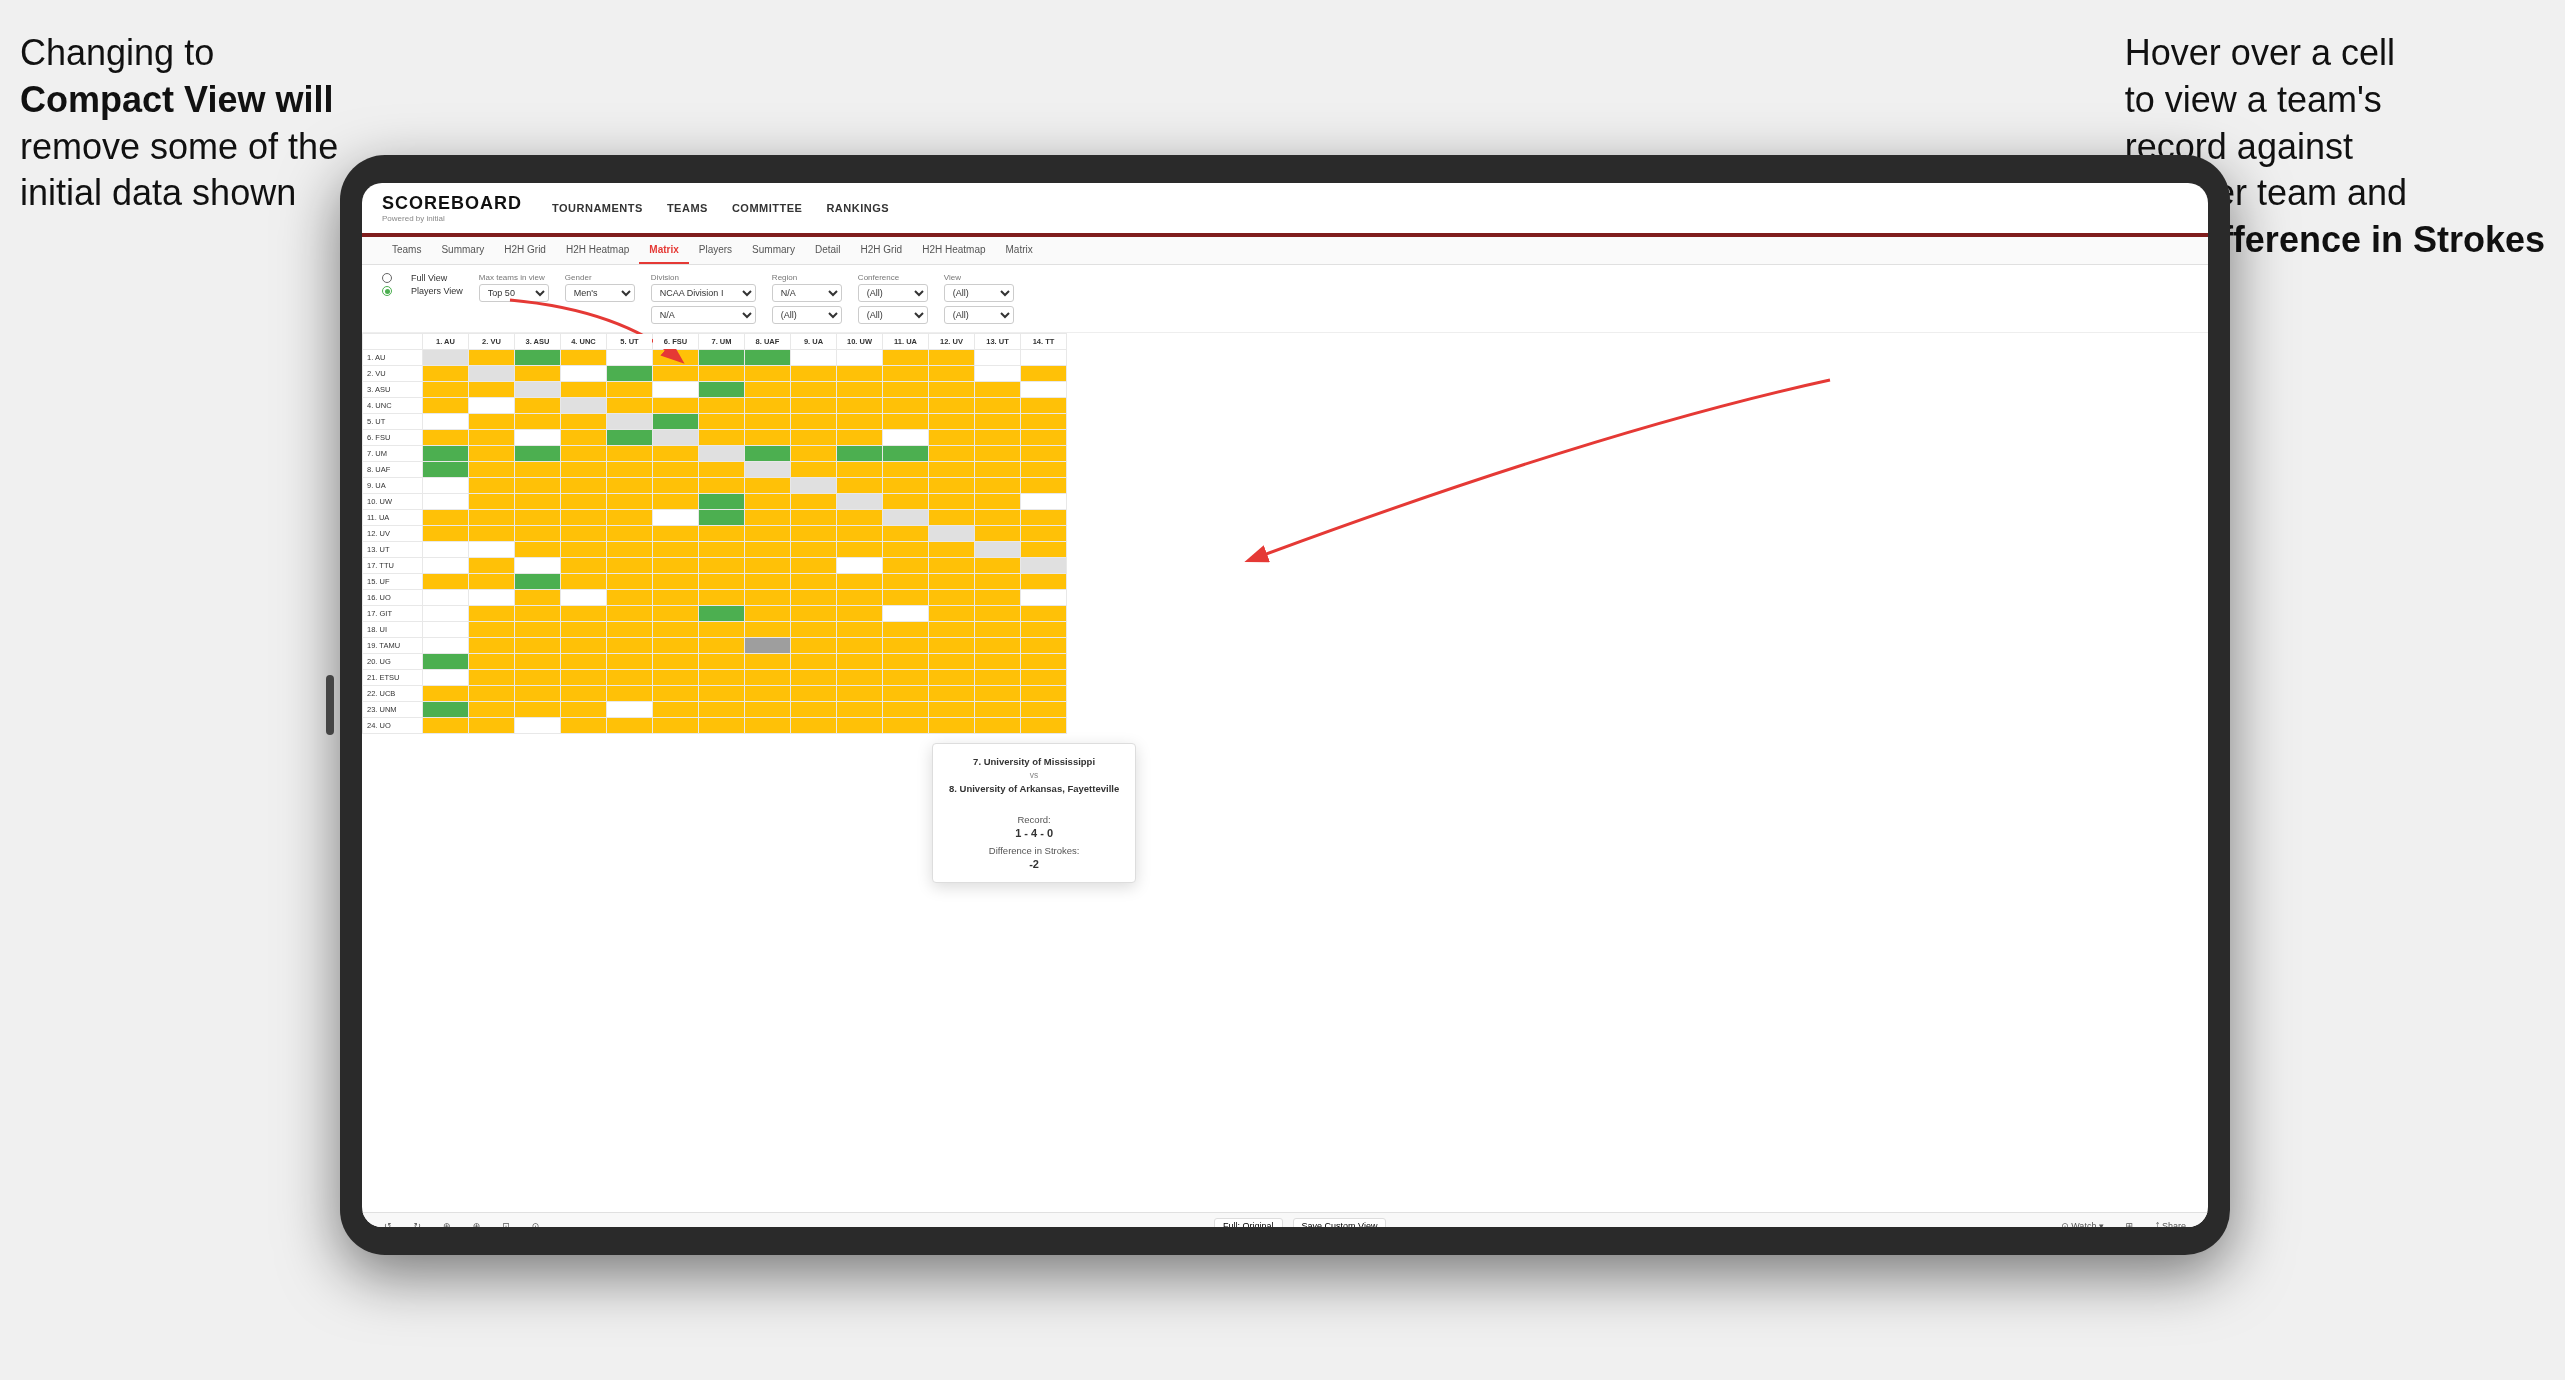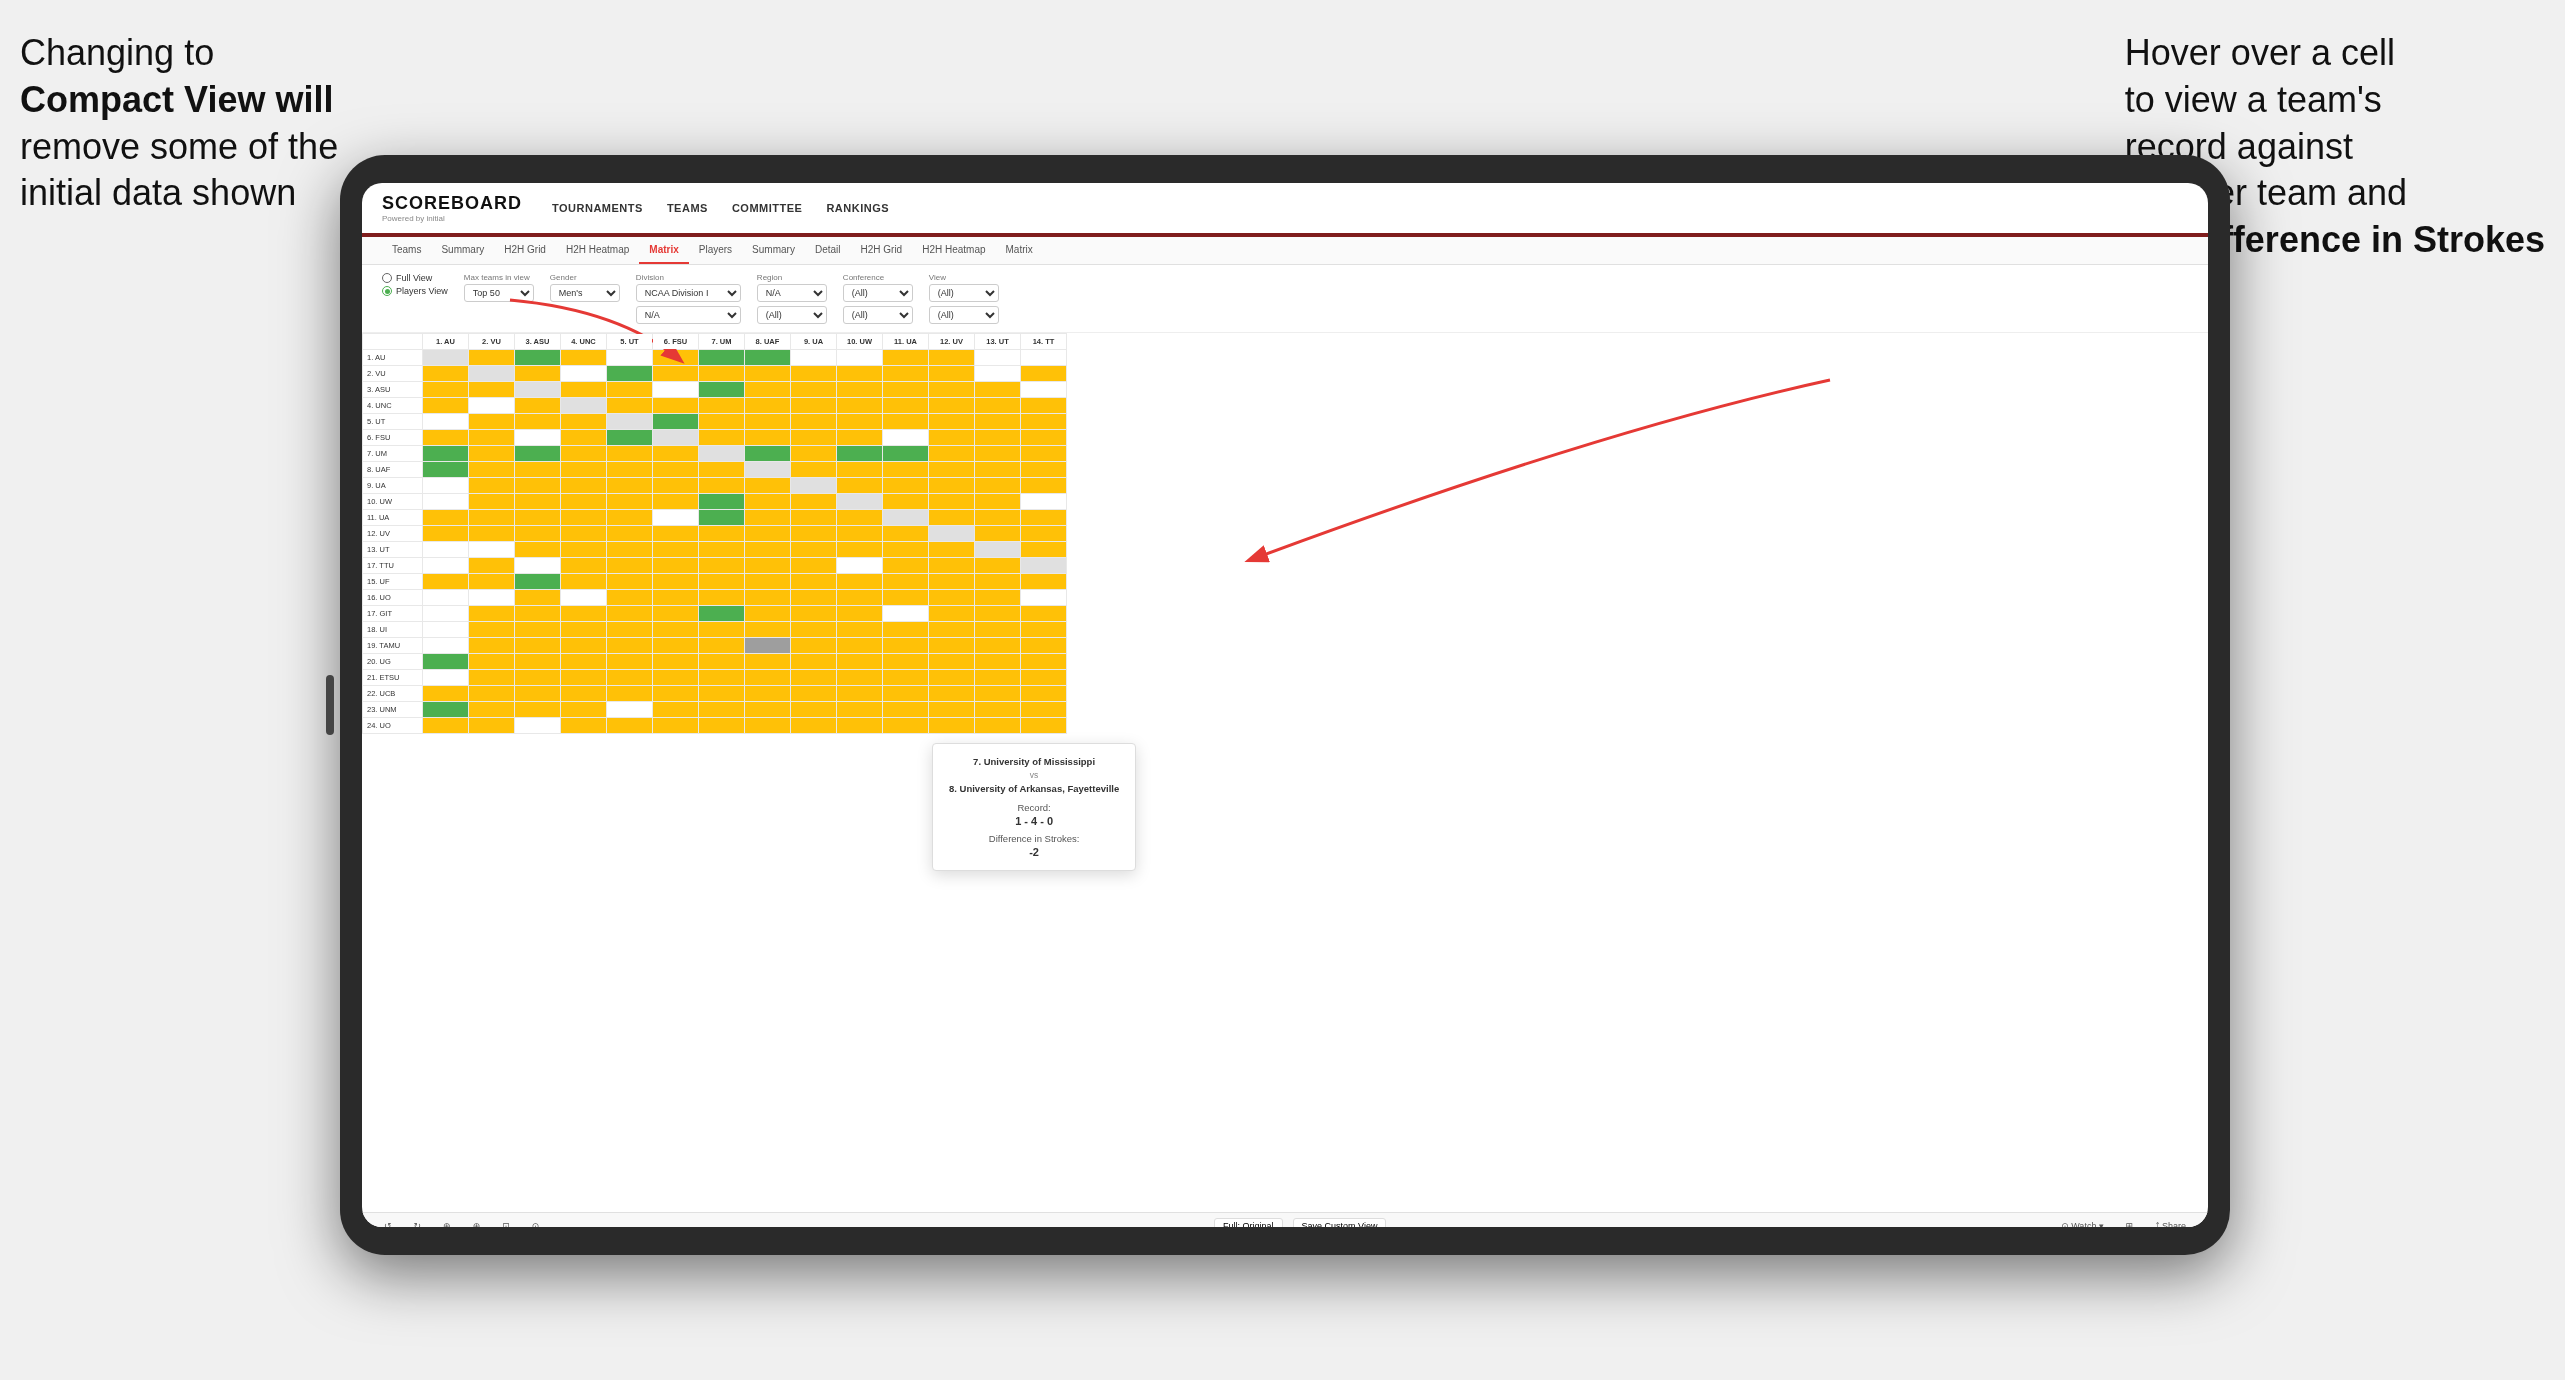--- a/index.html
+++ b/index.html
@@ -150,21 +150,21 @@
       background: #fff;
     }
     .radio-group {
       display: flex;
       flex-direction: column;
       gap: 3px;
     }
     .radio-item {
       display: flex;
       align-items: center;
-      gap: 4px;
+      gap: 19px;
       font-size: 9px;
       color: #333;
     }
     .radio-circle {
       width: 10px;
       height: 10px;
       border-radius: 50%;
       border: 1.5px solid #666;
       display: flex;
       align-items: center;
@@ -245,21 +245,21 @@
       font-size: 9.5px;
       color: #333;
       text-align: center;
       min-width: 180px;
       z-index: 100;
       top: 410px;
       left: 570px;
     }
     .tooltip-popup .team1 { font-weight: 600; margin-bottom: 3px; }
     .tooltip-popup .vs { color: #888; font-size: 8.5px; margin-bottom: 3px; }
-    .tooltip-popup .team2 { font-weight: 600; margin-bottom: 8px; }
+    .tooltip-popup .team2 { font-weight: 600; margin-bottom: 20px; }
     .tooltip-popup .record-label { color: #555; margin-bottom: 2px; }
     .tooltip-popup .record-value { font-weight: 700; font-size: 11px; margin-bottom: 6px; }
     .tooltip-popup .diff-label { color: #555; margin-bottom: 2px; }
     .tooltip-popup .diff-value { font-weight: 700; font-size: 11px; }
 
     
     .bottom-toolbar {
       display: flex;
       align-items: center;
       padding: 5px 16px;

